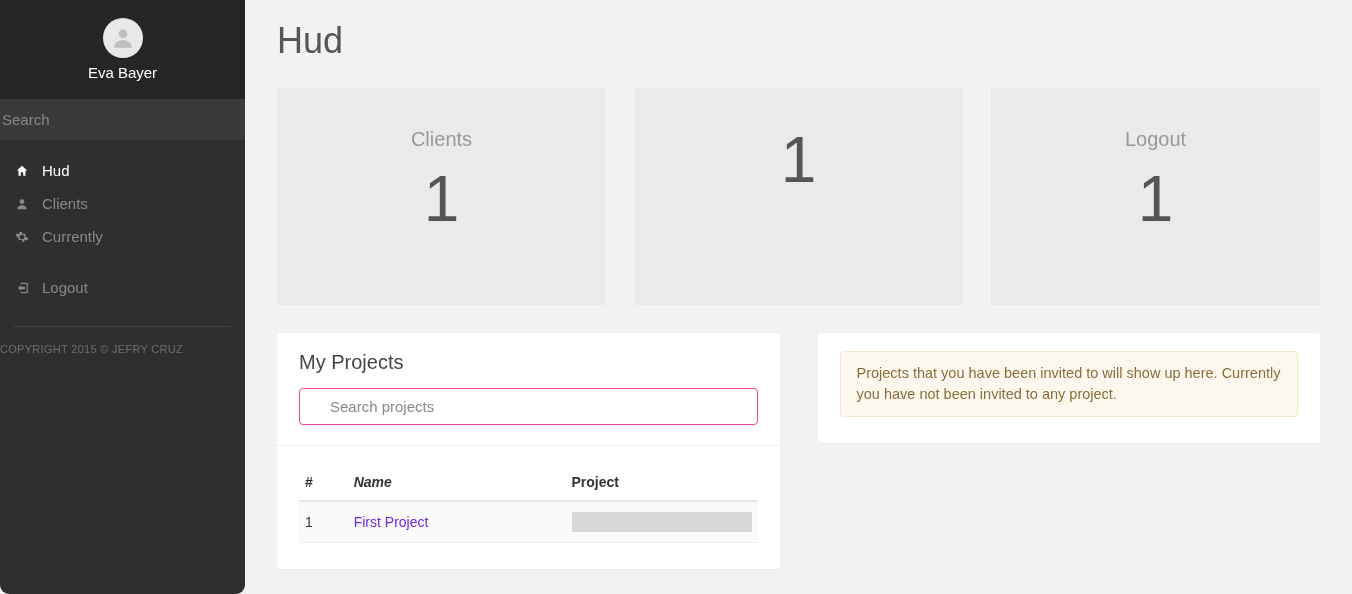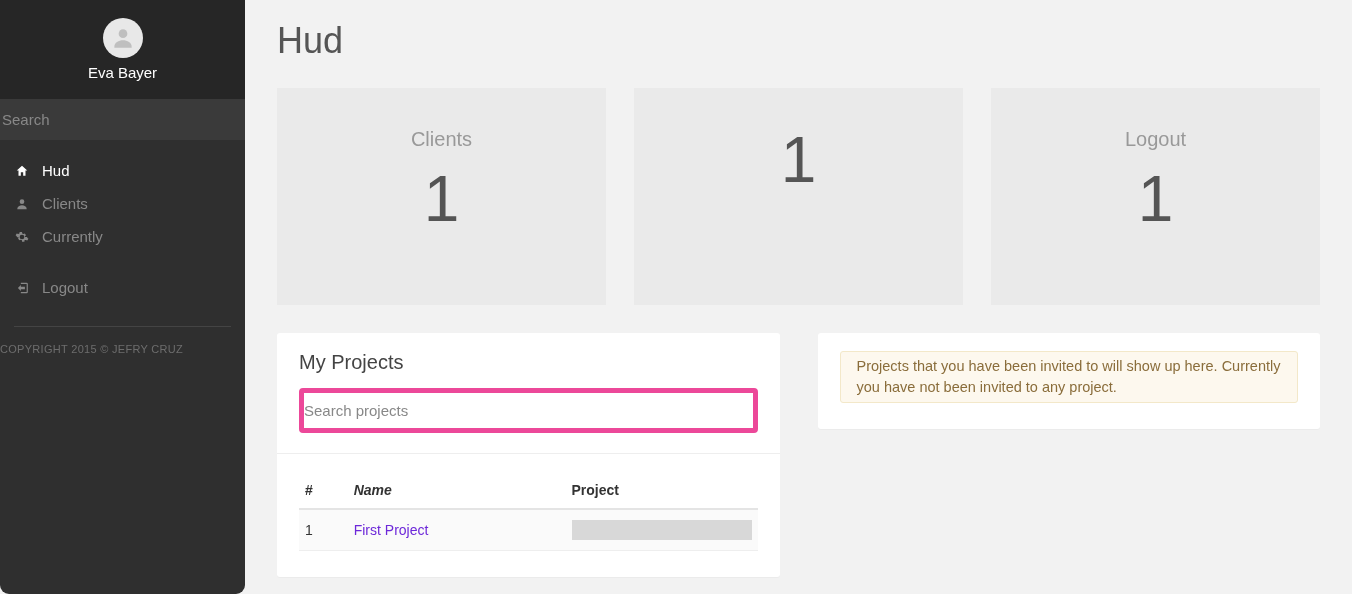--- a/index.html
+++ b/index.html
@@ -127,23 +127,23 @@
     box-shadow: 0 1px 1px rgba(0,0,0,0.03);
   }
   .panel h2 {
     font-size: 20px;
     font-weight: 400;
     color: #444;
     margin-bottom: 14px;
   }
   .proj-search {
     width: 100%;
-    border: 5px solid #ec4899;
+    border: 1px solid #ec4899;
     border-radius: 4px;
-    padding: 9px 0;
+    padding: 9px 30px;
     font-size: 15px;
     font-family: inherit;
     font-weight: 300;
     outline: none;
   }
   .proj-search::placeholder { color: #888; }
   .panel hr {
     border: none;
     border-top: 1px solid #eee;
     margin: 20px -22px 0;
@@ -172,21 +172,21 @@
   .link { color: #6d28d9; cursor: pointer; }
   .progress {
     height: 20px;
     background: #d8d8d8;
     width: 180px;
   }
   .alert {
     background: #fdf8ee;
     border: 1px solid #f3e8c9;
     color: #8a6d3b;
-    padding: 4px 16px;
+    padding: 11px 16px;
     border-radius: 3px;
     font-size: 14.5px;
     line-height: 1.45;
   }
 </style>
 </head>
 <body>
 
 <aside class="sidebar">
   <div class="profile">

